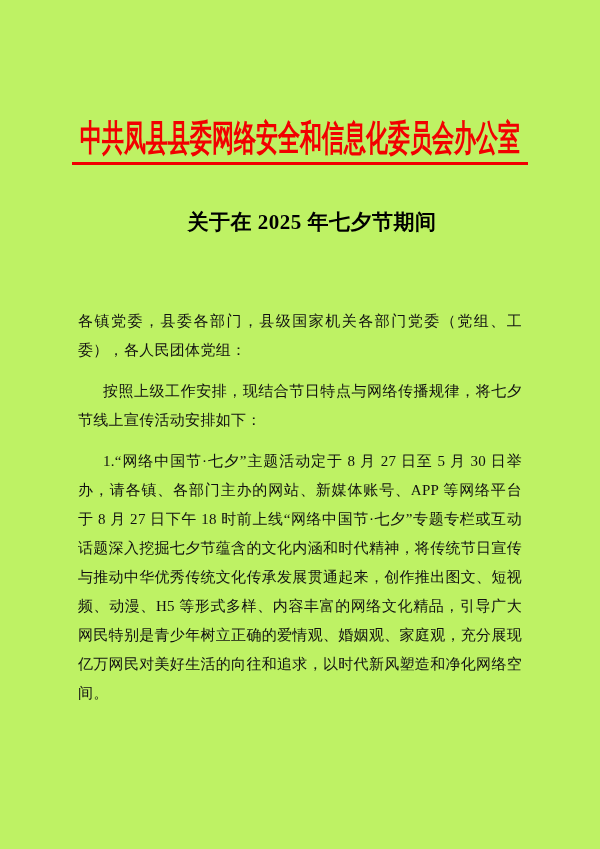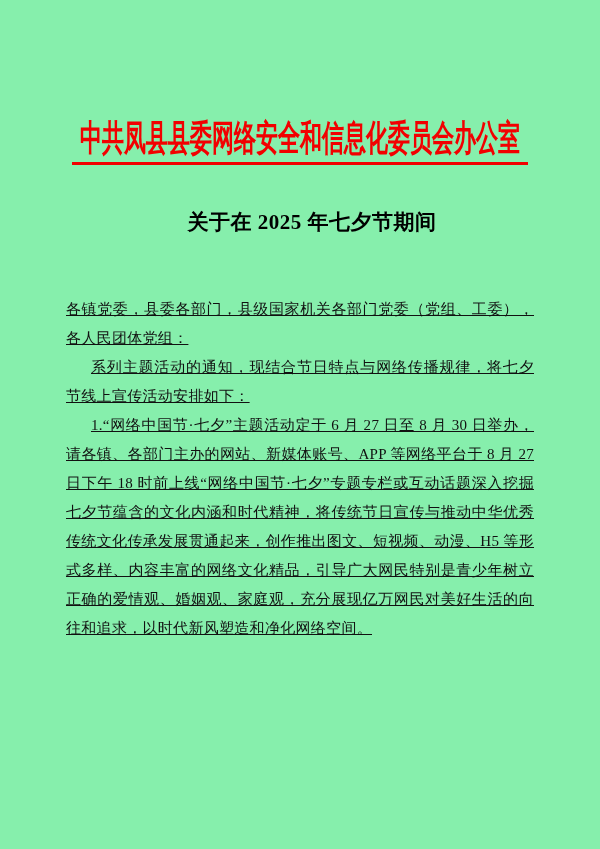--- a/index.html
+++ b/index.html
@@ -9,21 +9,21 @@
   html,body{
     margin:0;
     padding:0;
     background:#ffffff;
   }
   .page{
     position:relative;
     width:600px;
     height:849px;
     margin:0 auto;
-    background:#86efac;
+    background:#bef264;
     overflow:hidden;
     font-family:"Liberation Serif","DejaVu Serif",serif;
   }
   
   .letterhead{
     position:absolute;
     top:114px;
     left:0;
     width:600px;
     text-align:center;
@@ -70,23 +70,22 @@
     left:66px;
     width:468px;
     font-size:15px;
     line-height:29px;
     color:var(--ink);
     text-align:justify;
     text-justify:inter-ideograph;
     letter-spacing:0.3px;
   }
   .para{
-    margin:0;
+    margin:12px;
     padding:0;
-    text-decoration:underline;
   }
   .para.indent{
     text-indent:25px;
   }
 </style>
 </head>
 <body>
 
 <div class="page">
 
@@ -95,17 +94,17 @@
   </div>
 
   <div class="divider"></div>
 
   <h1 class="title">
     <span class="t-line">关于在 2025 年七夕节期间</span>
   </h1>
 
   <div class="body-text">
     <p class="para">各镇党委，县委各部门，县级国家机关各部门党委（党组、工委），各人民团体党组：</p>
-    <p class="para indent">系列主题活动的通知，现结合节日特点与网络传播规律，将七夕节线上宣传活动安排如下：</p>
-    <p class="para indent">1.“网络中国节·七夕”主题活动定于 6 月 27 日至 8 月 30 日举办，请各镇、各部门主办的网站、新媒体账号、APP 等网络平台于 8 月 27 日下午 18 时前上线“网络中国节·七夕”专题专栏或互动话题深入挖掘七夕节蕴含的文化内涵和时代精神，将传统节日宣传与推动中华优秀传统文化传承发展贯通起来，创作推出图文、短视频、动漫、H5 等形式多样、内容丰富的网络文化精品，引导广大网民特别是青少年树立正确的爱情观、婚姻观、家庭观，充分展现亿万网民对美好生活的向往和追求，以时代新风塑造和净化网络空间。</p>
+    <p class="para indent">按照上级工作安排，现结合节日特点与网络传播规律，将七夕节线上宣传活动安排如下：</p>
+    <p class="para indent">1.“网络中国节·七夕”主题活动定于 8 月 27 日至 5 月 30 日举办，请各镇、各部门主办的网站、新媒体账号、APP 等网络平台于 8 月 27 日下午 18 时前上线“网络中国节·七夕”专题专栏或互动话题深入挖掘七夕节蕴含的文化内涵和时代精神，将传统节日宣传与推动中华优秀传统文化传承发展贯通起来，创作推出图文、短视频、动漫、H5 等形式多样、内容丰富的网络文化精品，引导广大网民特别是青少年树立正确的爱情观、婚姻观、家庭观，充分展现亿万网民对美好生活的向往和追求，以时代新风塑造和净化网络空间。</p>
   </div>
 
 </div>
 
 </body></html>

